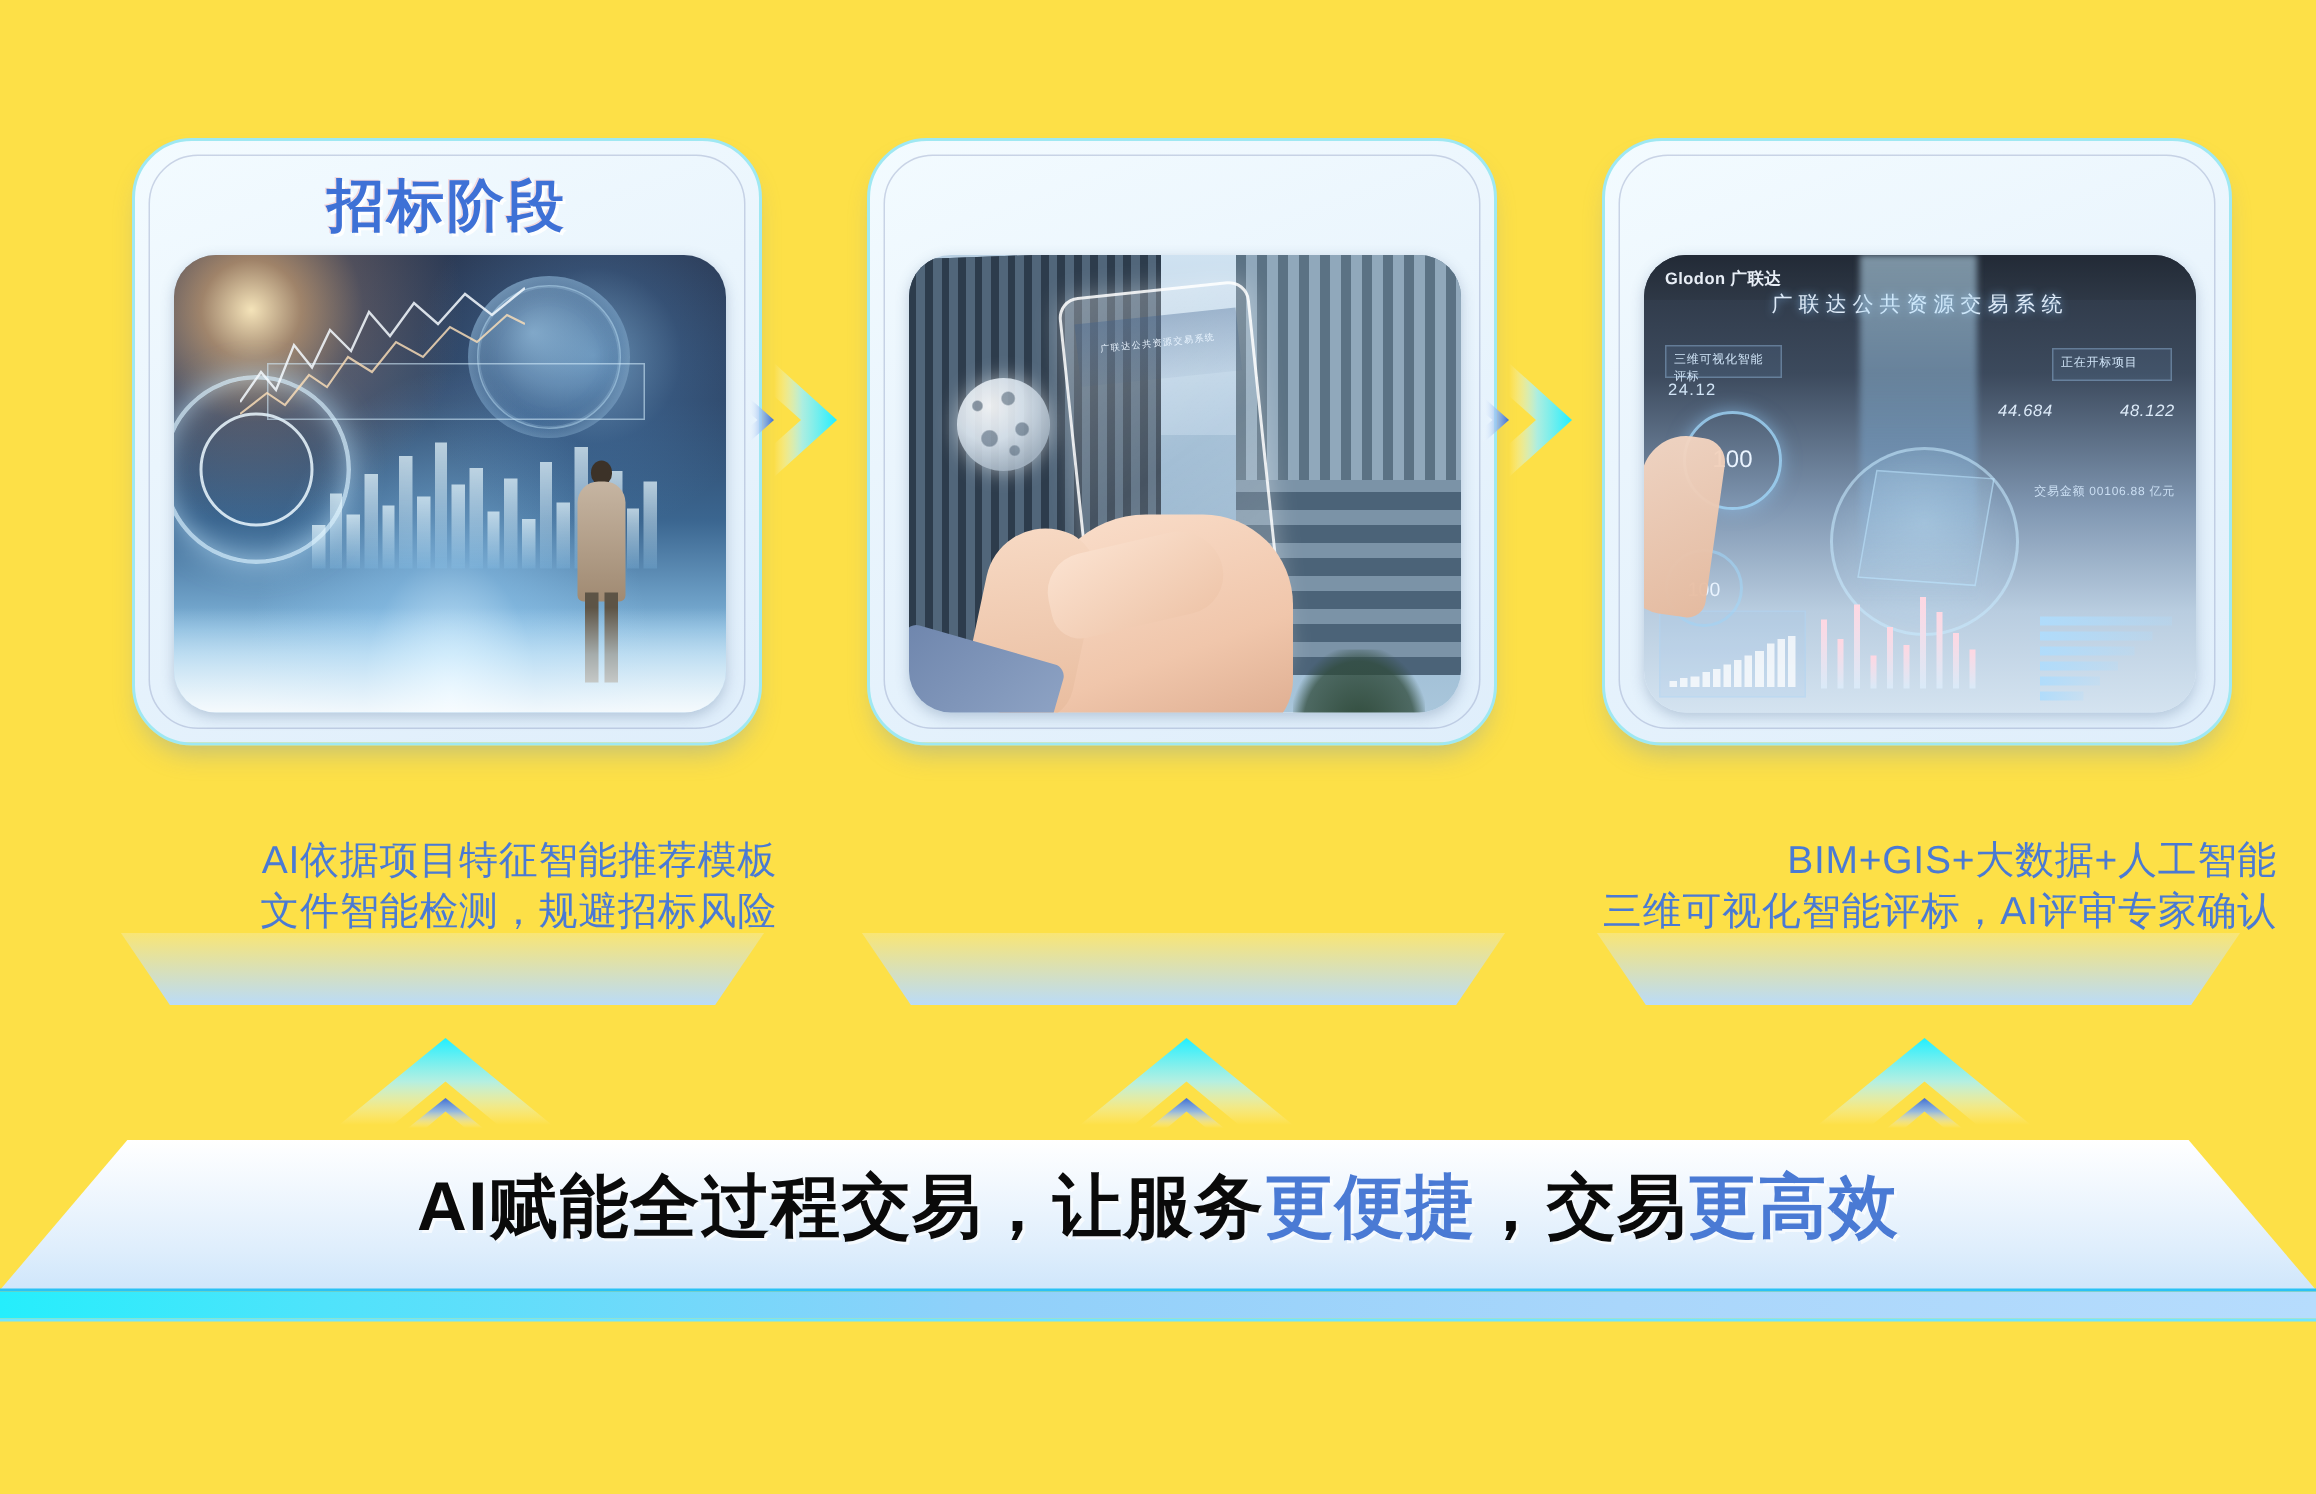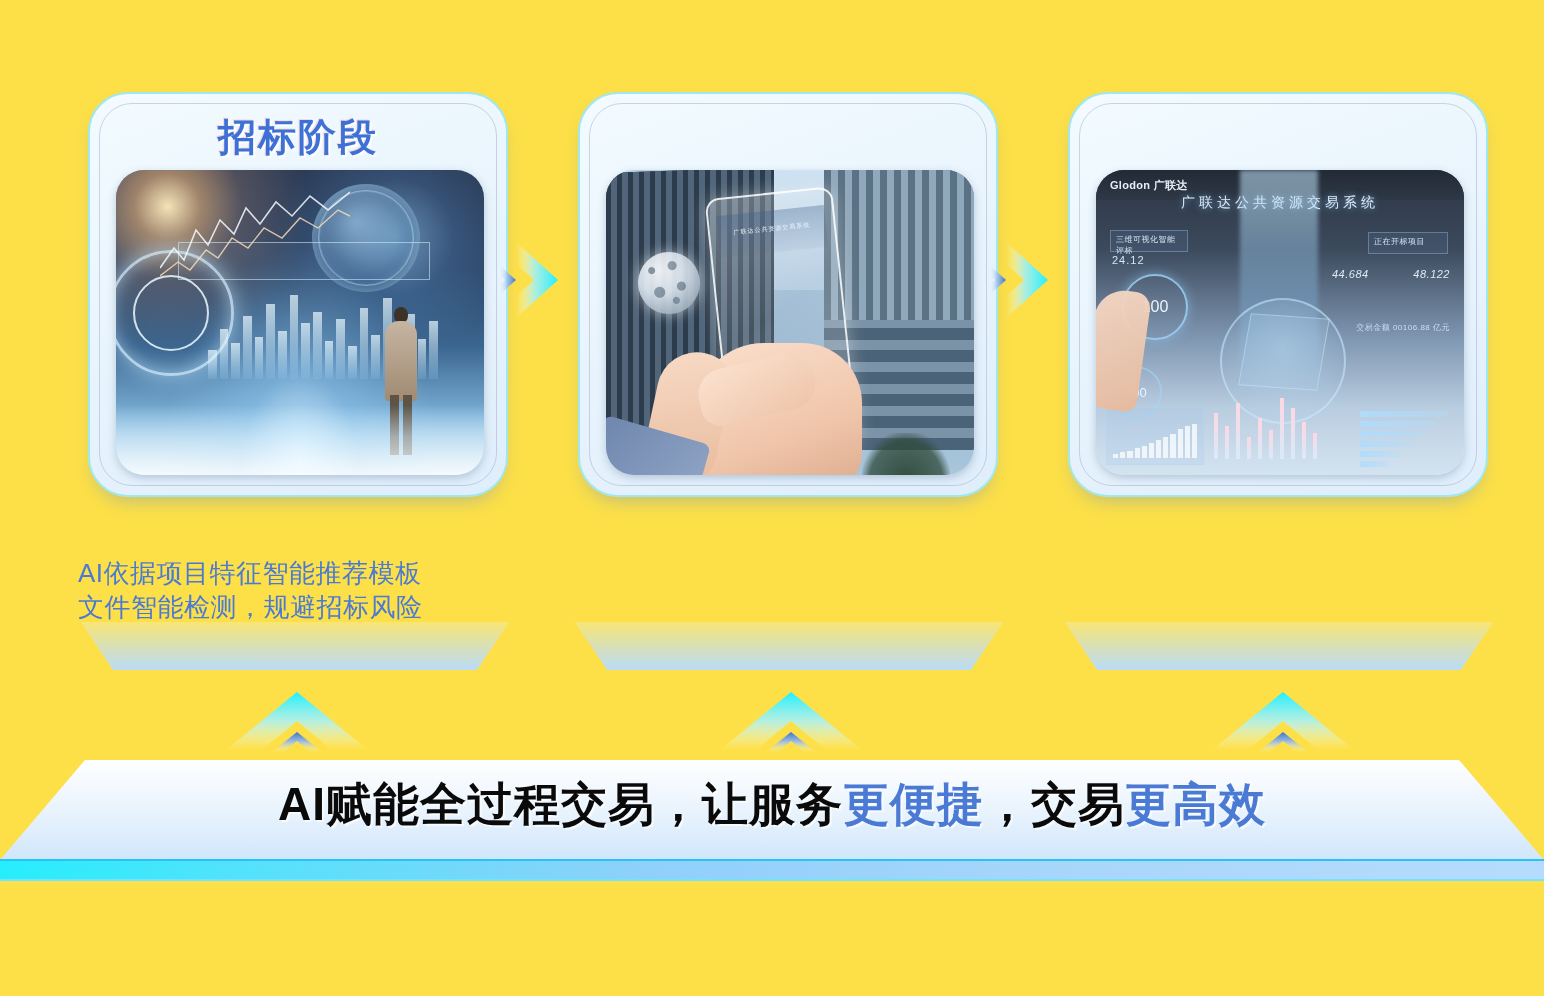--- a/index.html
+++ b/index.html
@@ -351,21 +351,21 @@
   }
   .chevron-group.g1 { left: 496px; }
   .chevron-group.g2 { left: 986px; }
   .chev-big, .chev-small { position: absolute; }
   .chev-big { left: 18px; top: 0; }
   .chev-small { left: 0px; top: 22px; }
 
   
   .caption {
     position: absolute;
-    text-align: left;
+    text-align: right;
     color: #4a7ad4;
     font-size: 26px;
     line-height: 34px;
     white-space: pre-line;
     letter-spacing: 0.5px;
   }
   .caption.k1 { left: 78px;  top: 556px; width: 440px; }
   .caption.k2 { left: 578px; top: 556px; width: 420px; }
   .caption.k3 { left: 1028px;top: 556px; width: 490px; }
 
@@ -600,20 +600,22 @@
     <svg class="chev-big" width="64" height="80" viewBox="0 0 64 80">
       <path d="M2 2 L44 40 L2 78 L2 56 L20 40 L2 24 Z" fill="url(#cg1)"></path>
     </svg>
     <svg class="chev-small" width="30" height="36" viewBox="0 0 30 36">
       <path d="M2 2 L20 18 L2 34 L2 24 L9 18 L2 12 Z" fill="url(#cs1)"></path>
     </svg>
   </div>
 
   <div class="caption k1">AI依据项目特征智能推荐模板
 文件智能检测，规避招标风险</div>
+  <div class="caption k3">BIM+GIS+大数据+人工智能
+三维可视化智能评标，AI评审专家确认</div>
 
   <div class="trapezoid t1"></div>
   <div class="trapezoid t2"></div>
   <div class="trapezoid t3"></div>
 
   <div class="up-group u1">
     <svg width="150" height="66" viewBox="0 0 150 66">
       <defs>
         <linearGradient id="ug1" x1="0" y1="1" x2="0" y2="0">
           <stop offset="0%" stop-color="#ffffff" stop-opacity="0"></stop>

